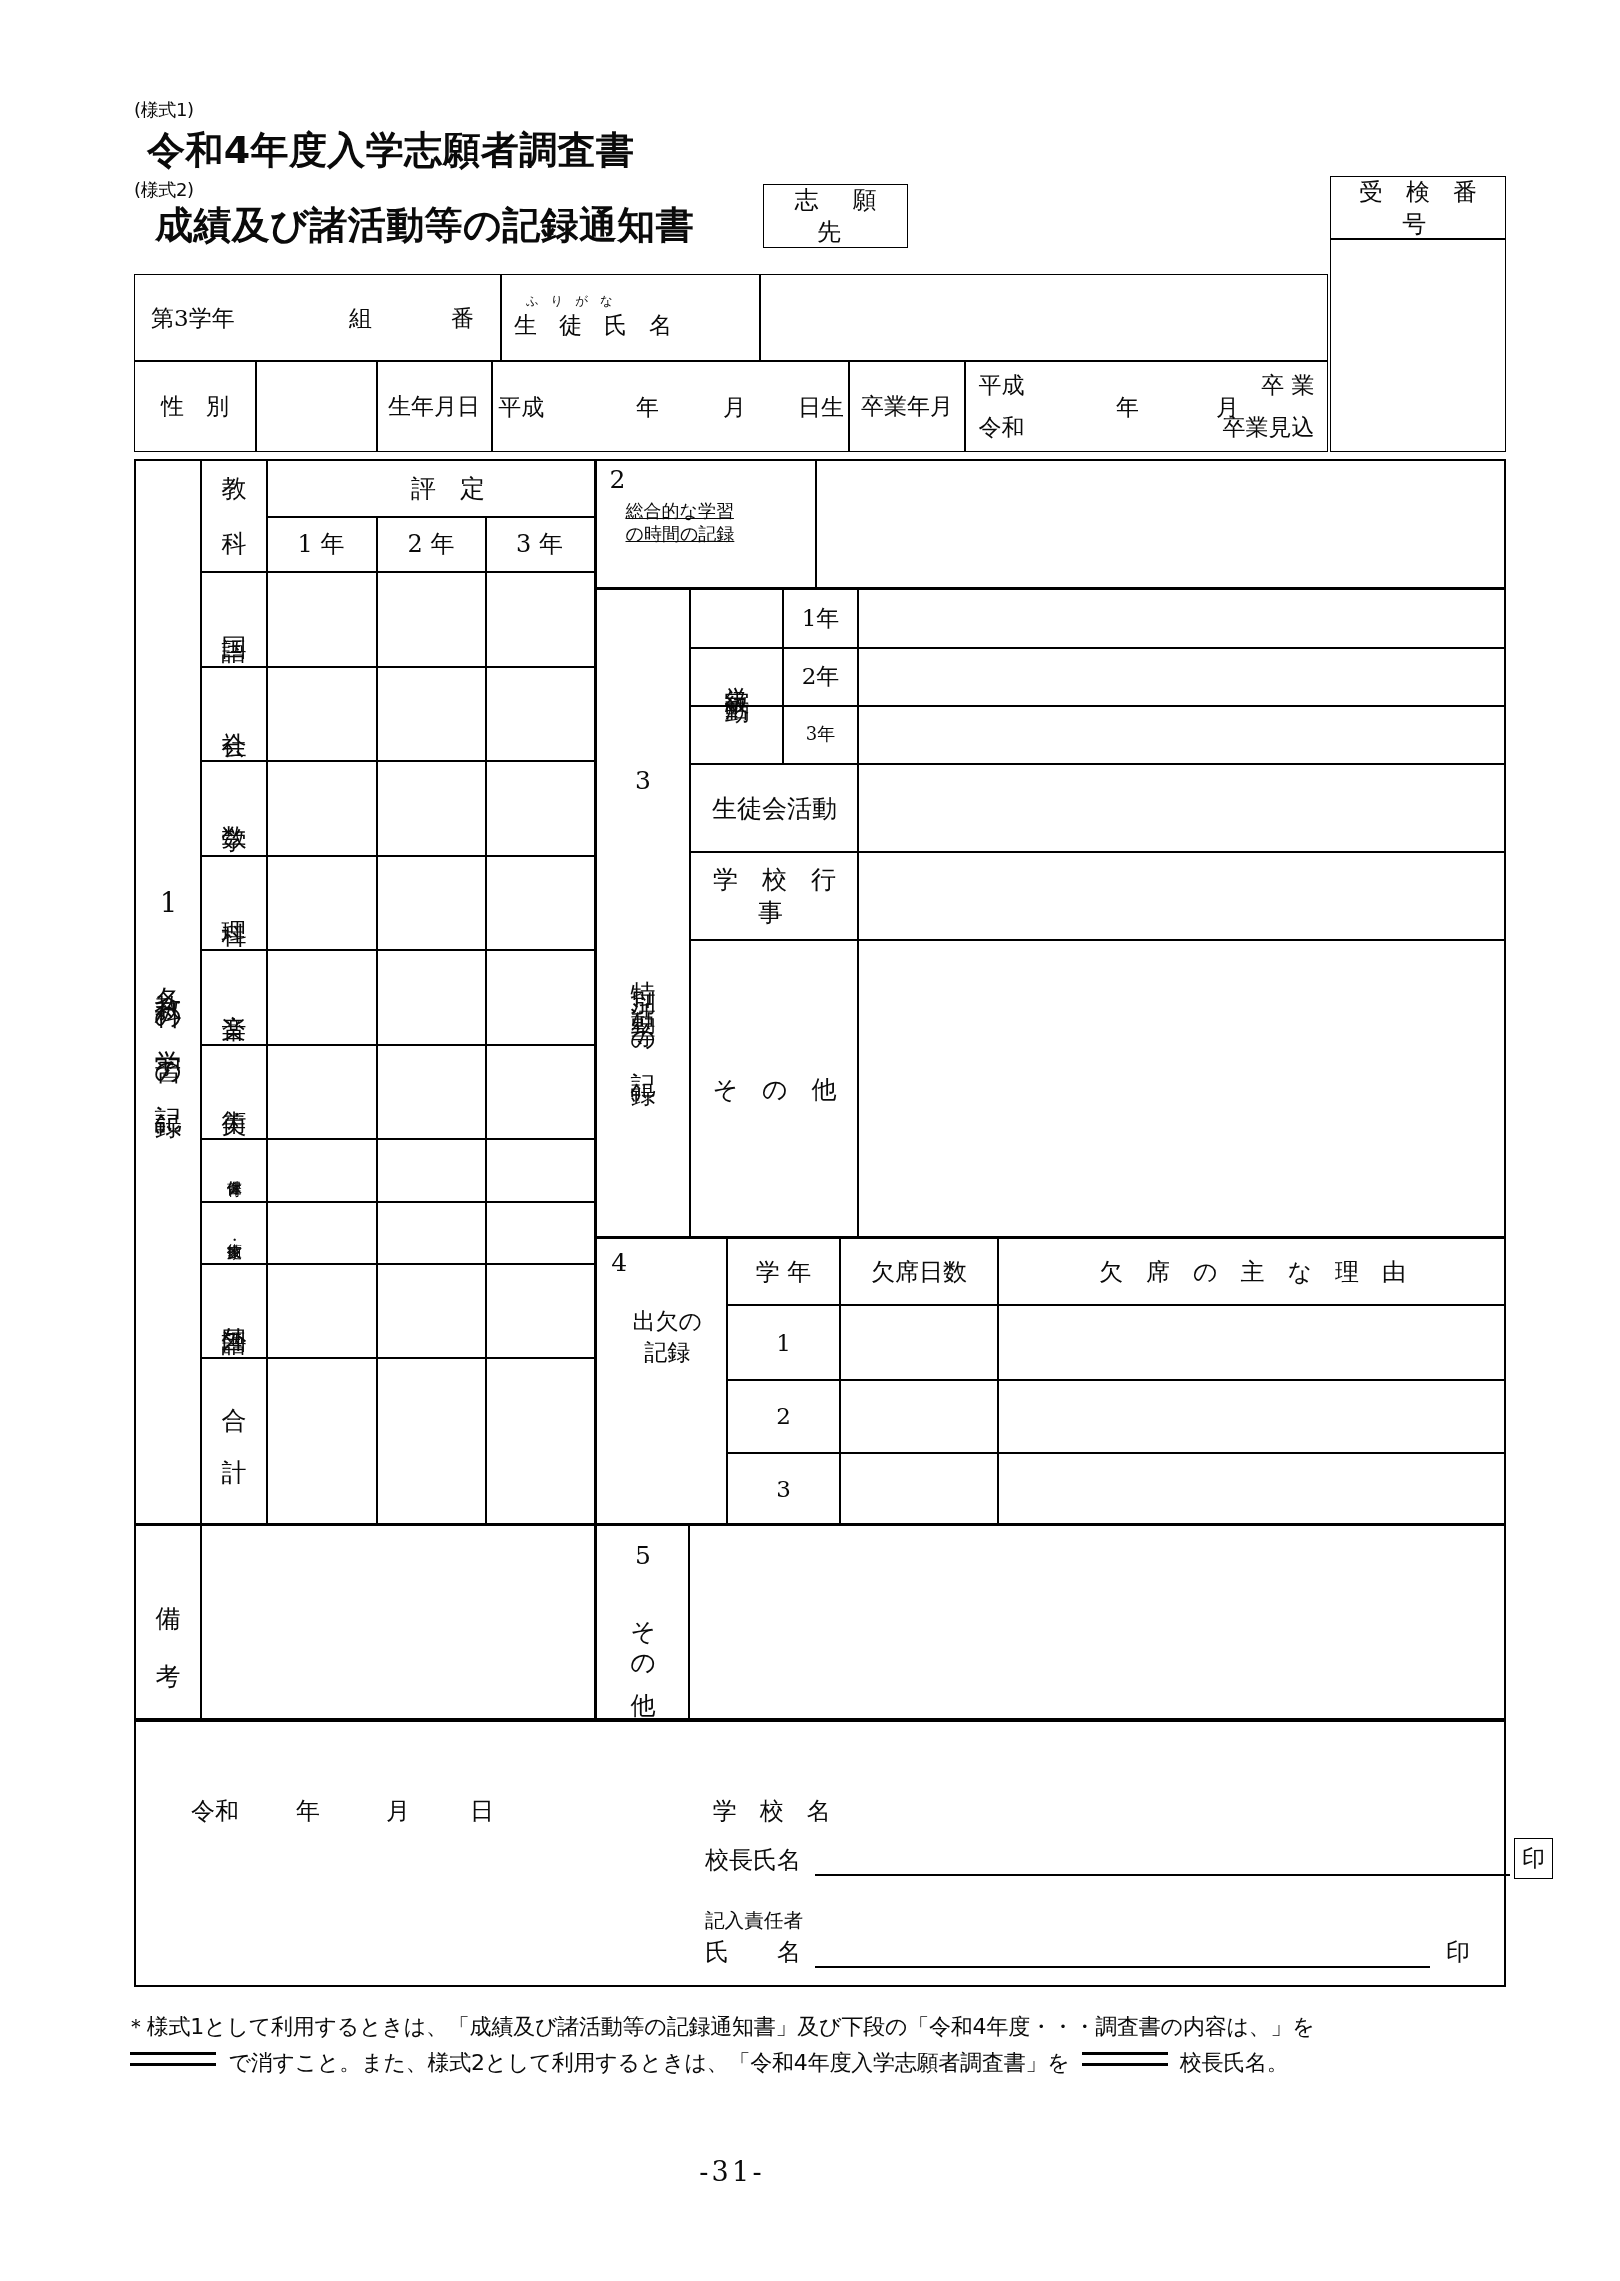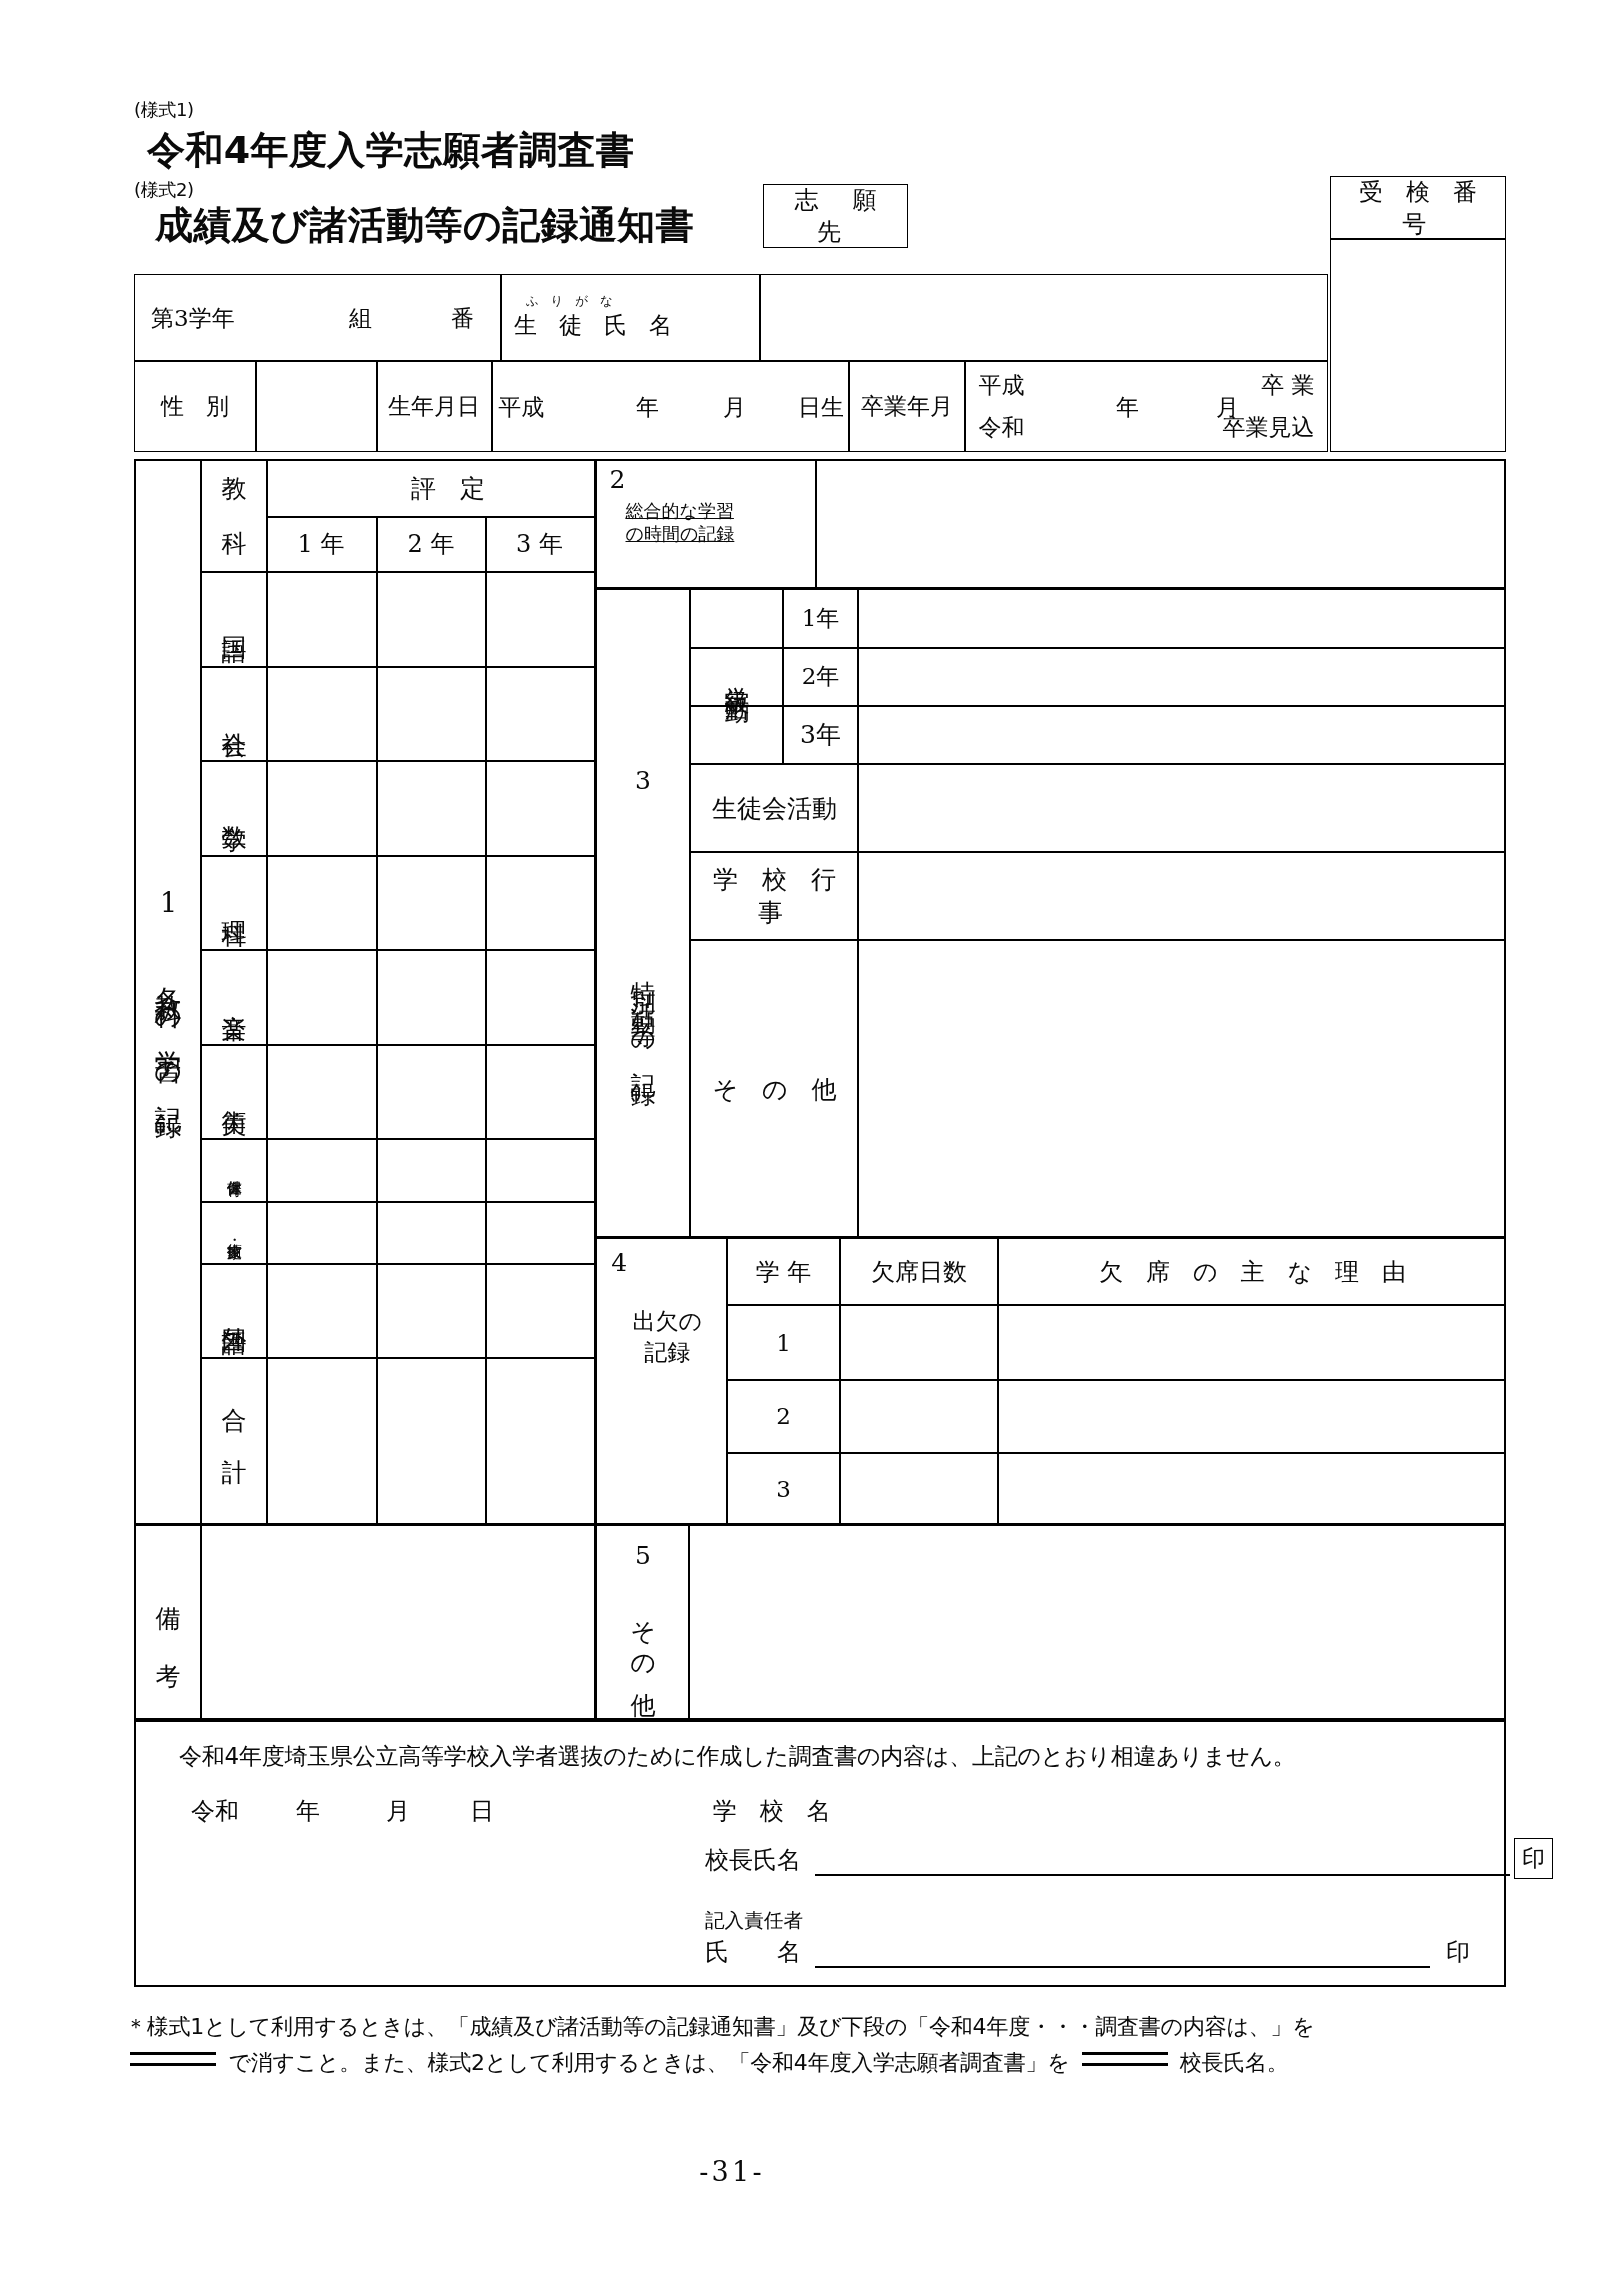--- a/index.html
+++ b/index.html
@@ -244,21 +244,21 @@
         <div class="abs ctr" style="left:0; top:175px; width:92px; height:32px; font-size:25px;">3</div>
         <div class="abs vert" style="left:0; top:219px; width:92px; height:419px; font-size:25px; letter-spacing:.42em;">特別活動等の記録</div>
       </div>
       <div class="abs" style="left:92px; top:0; width:1.8px; height:100%; background:#000;"></div>
 
       <div class="abs vert" style="left:94px; top:0; width:92px; height:174px; font-size:25px; letter-spacing:.18em;">学級活動</div>
       <div class="abs" style="left:185px; top:0; width:1.8px; height:174px; background:#000;"></div>
 
       <div class="abs ctr" style="left:187px; top:0;   width:73px; height:58px; font-size:23px;">1年</div>
       <div class="abs ctr" style="left:187px; top:58px; width:73px; height:58px; font-size:23px;">2年</div>
-      <div class="abs ctr" style="left:187px; top:116px; width:73px; height:58px; font-size:25px;">3年</div>
+      <div class="abs ctr" style="left:187px; top:116px; width:73px; height:58px; font-size:18px;">3年</div>
       <div class="abs" style="left:260px; top:0; width:1.8px; height:649px; background:#000;"></div>
 
       <div class="abs" style="left:262px; top:0;   right:0; height:58px;"></div>
       <div class="abs" style="left:262px; top:58px; right:0; height:58px;"></div>
       <div class="abs" style="left:262px; top:116px; right:0; height:58px;"></div>
 
       <div class="abs" style="left:94px; top:58px;  width:167px; height:1.8px; background:#000;"></div>
       <div class="abs" style="left:94px; top:116px; width:167px; height:1.8px; background:#000;"></div>
       <div class="abs" style="left:262px; top:58px;  right:0;     height:1.8px; background:#000;"></div>
       <div class="abs" style="left:262px; top:116px; right:0;     height:1.8px; background:#000;"></div>
@@ -322,21 +322,20 @@
         <div class="abs ctr" style="left:0; top:14.3px; width:92px; height:30px; font-size:25px;">5</div>
         <div class="abs vert" style="left:0; top:50px; width:92px; height:129px; font-size:25px; letter-spacing:.25em;">その他</div>
       </div>
       <div class="abs" style="left:552px; top:0; width:1.8px; height:100%; background:#000;"></div>
       <div class="abs" style="left:554px; top:0; right:0; height:100%;"></div>
     </div>
   </div>
 
   <div class="abs" style="left:134px; top:1720px; width:1372px; height:267px; border:2.7px solid #000; box-sizing:border-box;">
 
-    <div class="abs note" style="left:43px; top:16px; font-size:23px;">令和4年度埼玉県公立高等学校入学者選抜のために作成した調査書の内容は、上記のとおり相違ありません。</div>
 
     <div class="abs" style="left:55px; top:73px; font-size:24px;">令和</div>
     <div class="abs" style="left:160px; top:73px; font-size:24px;">年</div>
     <div class="abs" style="left:250px; top:73px; font-size:24px;">月</div>
     <div class="abs" style="left:334px; top:73px; font-size:24px;">日</div>
 
     <div class="abs sp1" style="left:569px; top:73px; font-size:24px;">学 校 名</div>
     <div class="abs" style="left:704px; top:73px; width:535px; height:30px;"></div>
 
     <div class="abs" style="left:569px; top:122px; font-size:24px;">校長氏名</div>

